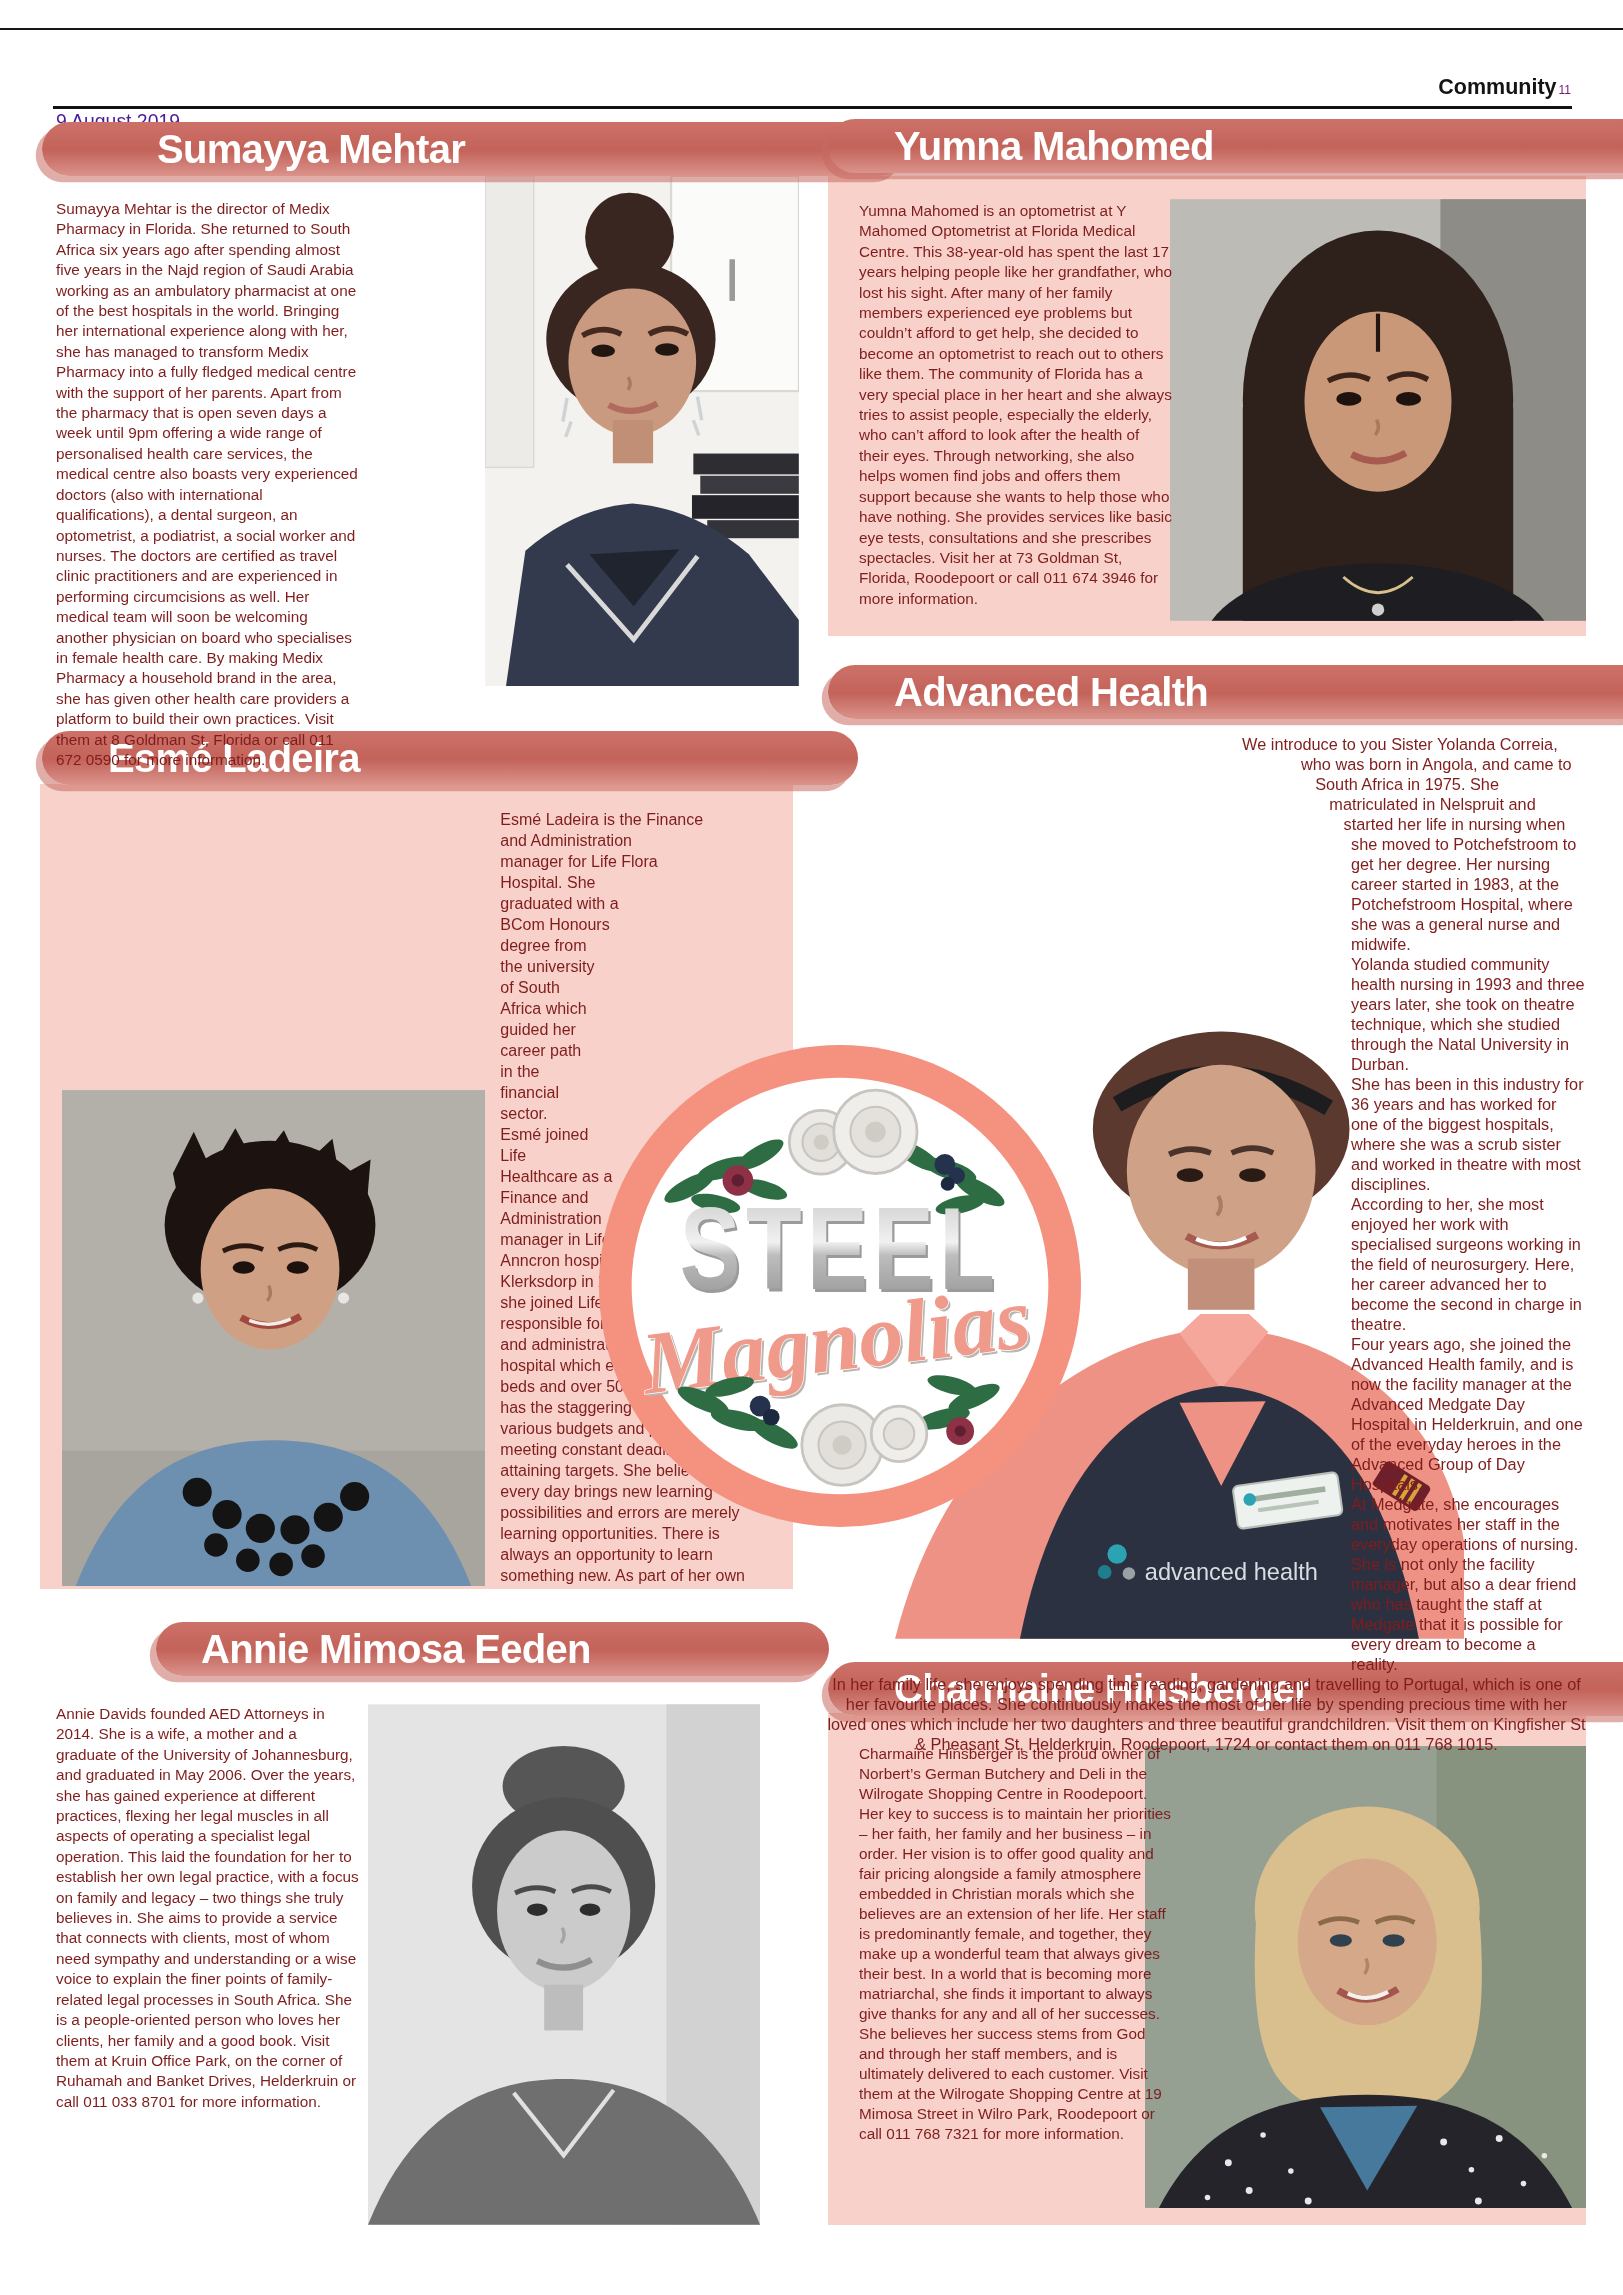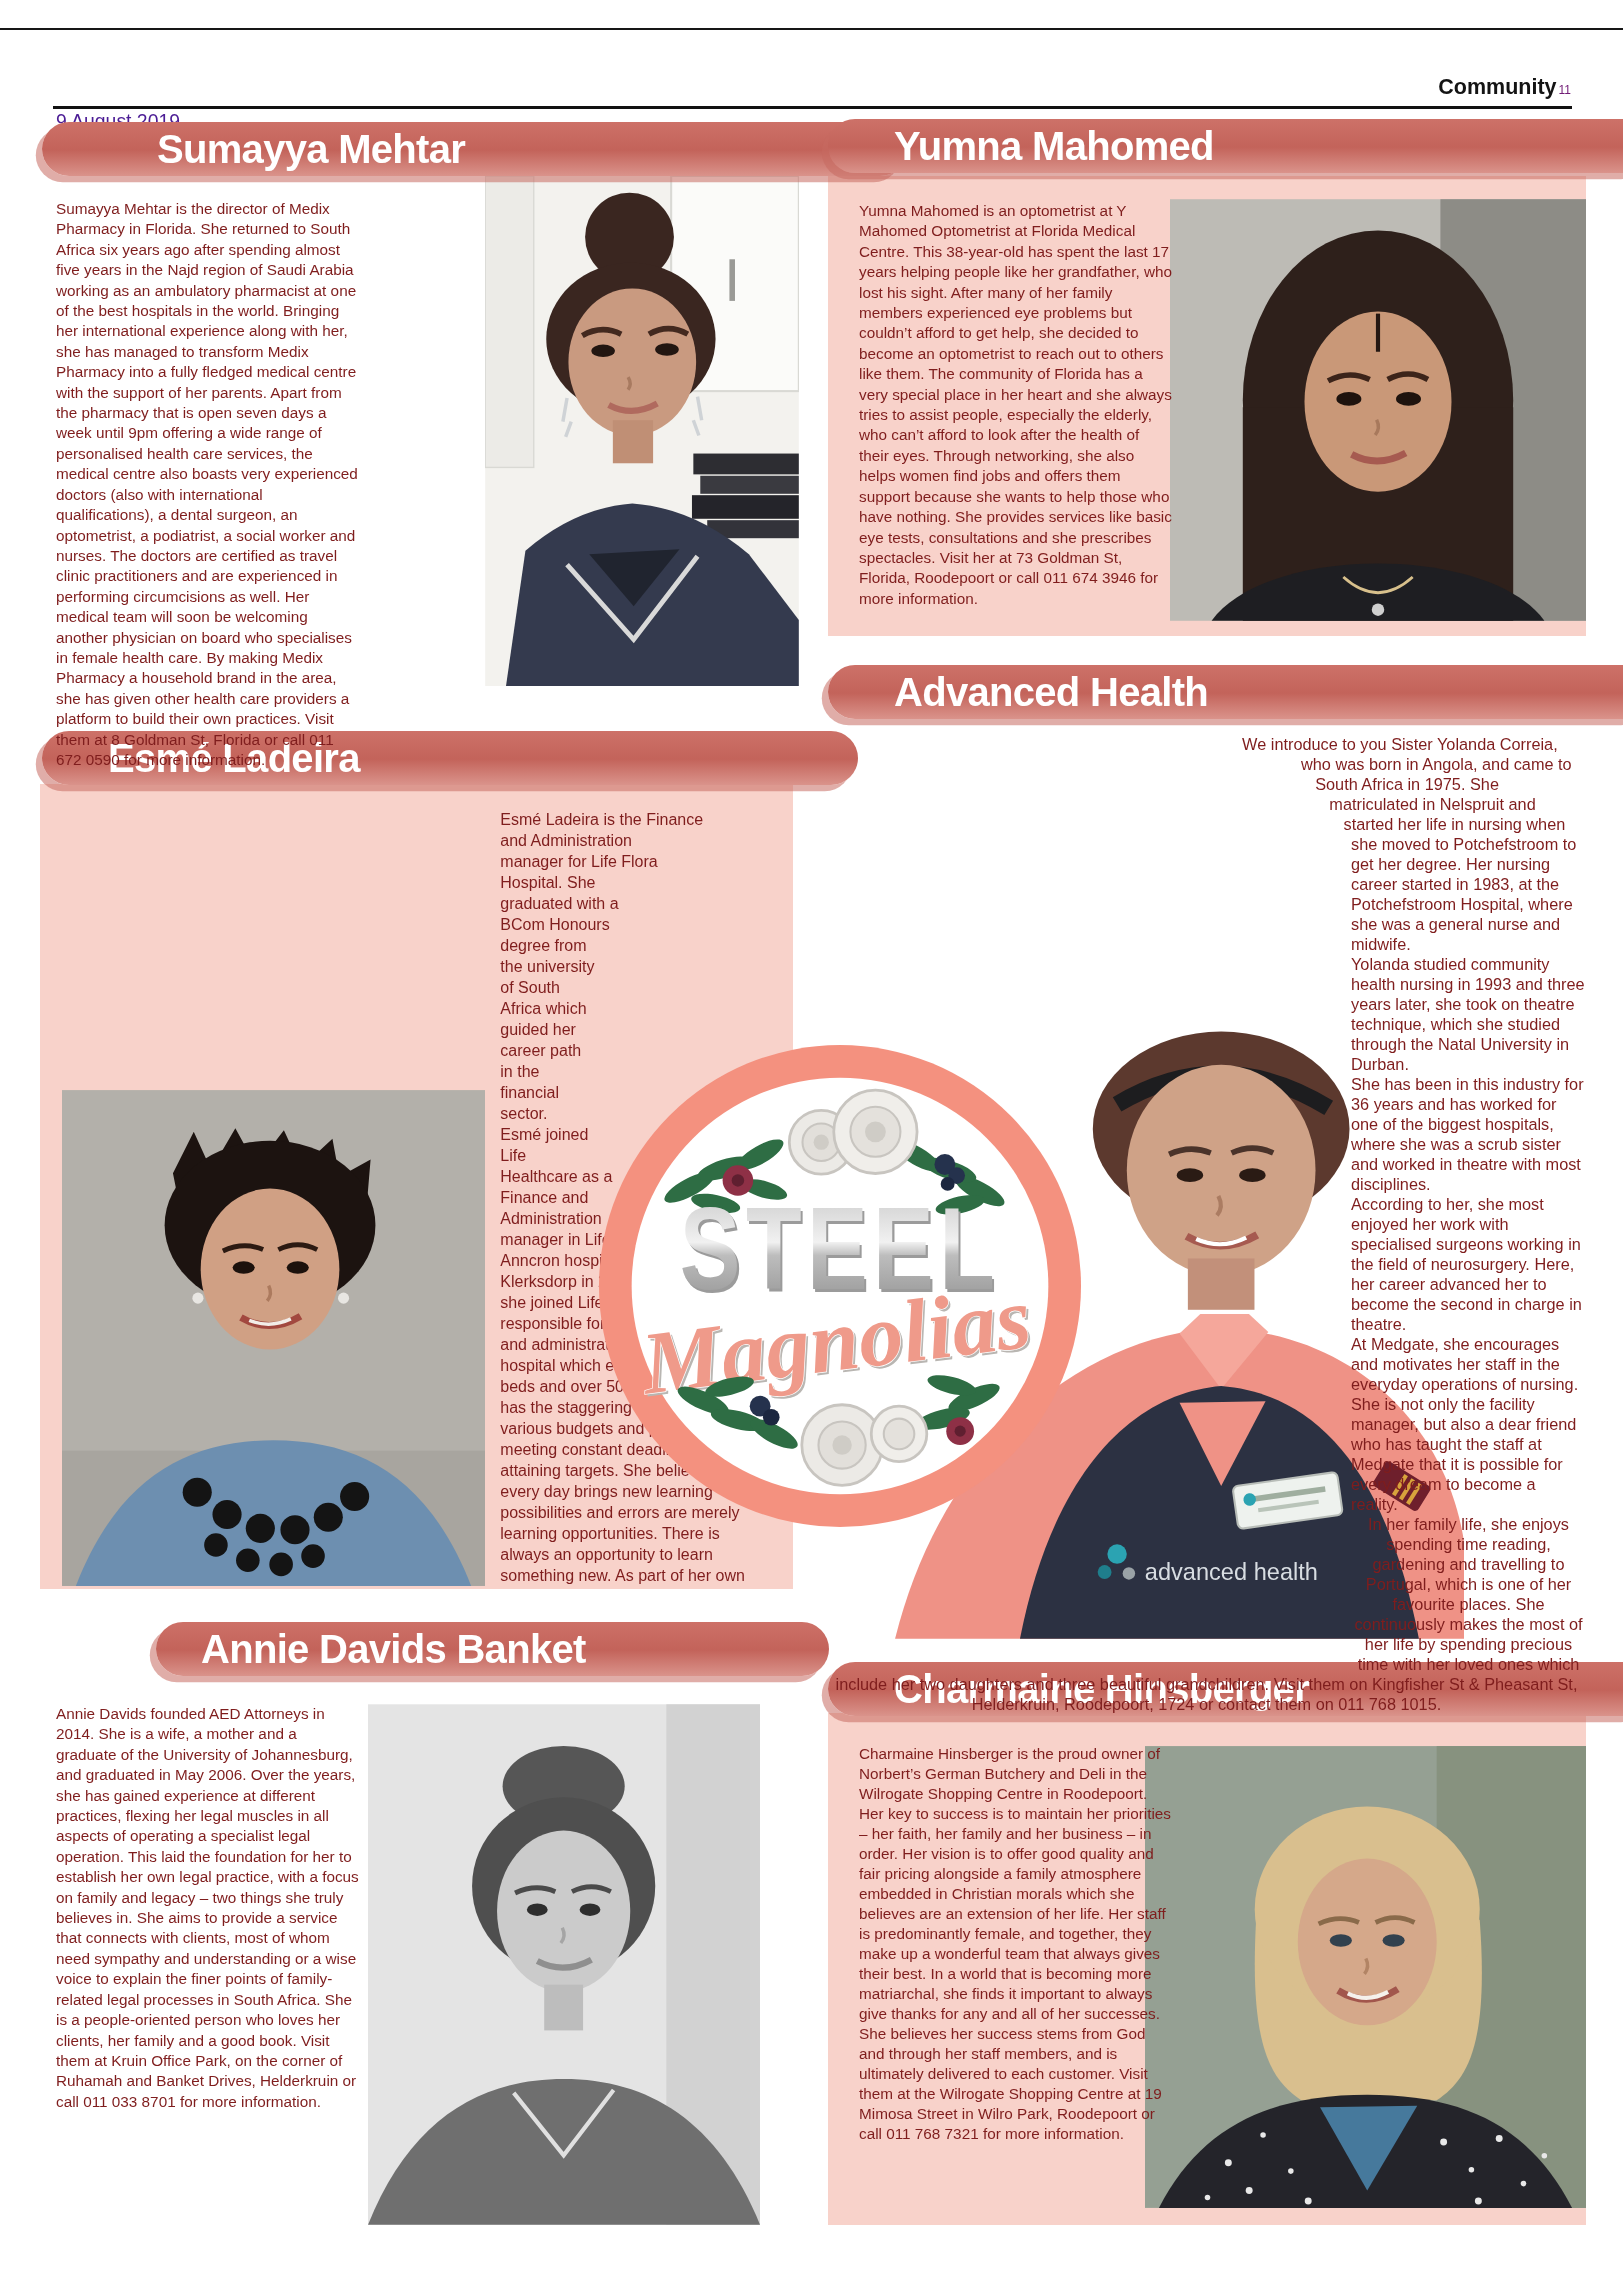--- a/index.html
+++ b/index.html
@@ -155,20 +155,21 @@
     </svg>
   </div>
 
   <div class="btxt adv-text" style="left:827px;top:734px;width:759px;height:923px;">
     <div class="adv-circle-spacer"></div>
     <div class="adv-figure-spacer"></div>
     <p>We introduce to you Sister Yolanda Correia, who was born in Angola, and came to South Africa in 1975. She matriculated in Nelspruit and started her life in nursing when she moved to Potchefstroom to get her degree. Her nursing career started in 1983, at the Potchefstroom Hospital, where she was a general nurse and midwife.</p>
     <p>Yolanda studied community health nursing in 1993 and three years later, she took on theatre technique, which she studied through the Natal University in Durban.</p>
     <p>She has been in this industry for 36 years and has worked for one of the biggest hospitals, where she was a scrub sister and worked in theatre with most disciplines.</p>
     <p>According to her, she most enjoyed her work with specialised surgeons working in the field of neurosurgery. Here, her career advanced her to become the second in charge in theatre.</p>
+    <p>Four years ago, she joined the Advanced Health family, and is now the facility manager at the Advanced Medgate Day Hospital in Helderkruin, and one of the everyday heroes in the Advanced Group of Day Hospitals.</p>
     <p>At Medgate, she encourages and motivates her staff in the everyday operations of nursing. She is not only the facility manager, but also a dear friend who has taught the staff at Medgate that it is possible for every dream to become a reality.</p>
     <p class="p-right">In her family life, she enjoys spending time reading, gardening and travelling to Portugal, which is one of her favourite places. She continuously makes the most of her life by spending precious time with her loved ones which include her two daughters and three beautiful grandchildren. Visit them on Kingfisher St &amp; Pheasant St, Helderkruin, Roodepoort, 1724 or contact them on 011 768 1015.</p>
   </div>
 
   <div class="pill" style="left:42px;top:731px;width:750px;padding-left:66px;">
     <span>Esmé Ladeira</span>
   </div>
   <div class="pinkbox" style="left:40px;top:784px;width:753px;height:805px;"></div>
   <div class="btxt col-wide" style="left:62px;top:809px;width:708px;height:777px;overflow:hidden;">
     <div class="esme-photo-float">
@@ -271,21 +272,21 @@
         <circle cx="350" cy="576" r="58" fill="#eceae6" stroke="#c8c5c0" stroke-width="4"></circle>
         <circle cx="350" cy="576" r="34" fill="#e2dfda" stroke="#c8c5c0" stroke-width="3"></circle>
         <circle cx="350" cy="576" r="14" fill="#cfccc6"></circle>
         <circle cx="432" cy="560" r="40" fill="#f0eeea" stroke="#c8c5c0" stroke-width="4"></circle>
         <circle cx="432" cy="560" r="22" fill="#e4e1dc" stroke="#c8c5c0" stroke-width="3"></circle>
       </g>
     </svg>
   </div>
 
   <div class="pill" style="left:156px;top:1622px;width:628px;padding-left:45px;">
-    <span>Annie Davids Banket</span>
+    <span>Annie Mimosa Eeden</span>
   </div>
   <div class="btxt col-narrow" style="left:56px;top:1704px;width:303px;">
     <p>Annie Davids founded AED Attorneys in 2014. She is a wife, a mother and a graduate of the University of Johannesburg, and graduated in May 2006. Over the years, she has gained experience at different practices, flexing her legal muscles in all aspects of operating a specialist legal operation. This laid the foundation for her to establish her own legal practice, with a focus on family and legacy – two things she truly believes in. She aims to provide a service that connects with clients, most of whom need sympathy and understanding or a wise voice to explain the finer points of family-related legal processes in South Africa. She is a people-oriented person who loves her clients, her family and a good book. Visit them at Kruin Office Park, on the corner of Ruhamah and Banket Drives, Helderkruin or call 011 033 8701 for more information.</p>
   </div>
   <div class="photo" style="left:368px;top:1704px;">
     <svg width="392" height="521" viewBox="0 0 565 750">
       <rect width="565" height="750" fill="#e4e4e4"></rect>
       <rect x="430" y="0" width="135" height="750" fill="#d2d2d2"></rect>
       <ellipse cx="282" cy="118" rx="88" ry="58" fill="#565656"></ellipse>
       <ellipse cx="282" cy="262" rx="132" ry="128" fill="#4f4f4f"></ellipse>

